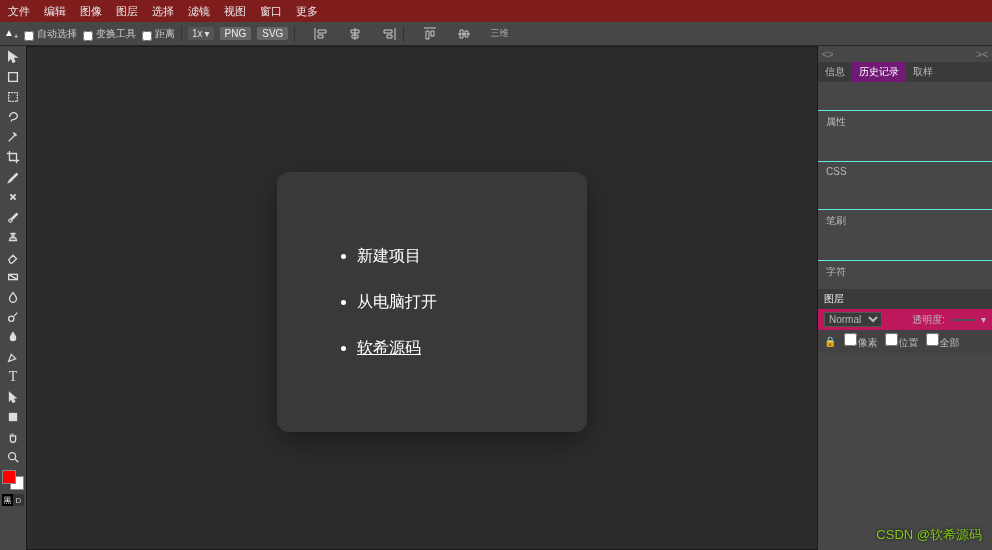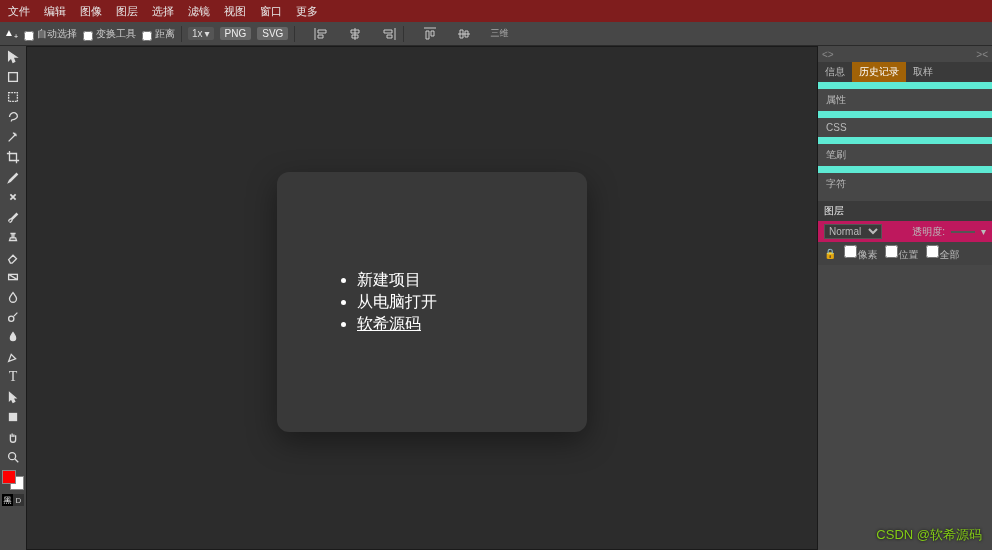--- a/index.html
+++ b/index.html
@@ -31,31 +31,31 @@
   .bg { position: absolute; width: 14px; height: 14px; background: #fff; border: 1px solid #888; right: 0; bottom: 0; }
   .bw-row { display: flex; width: 22px; height: 12px; margin-top: 2px; }
   .bw-row div { flex: 1; font-size: 8px; display: flex; align-items: center; justify-content: center; }
   .bw-b { background: #000; color: #fff; }
   .bw-d { background: #333; color: #ccc; }
   
   
   .canvas { flex: 1; background: #2c2c2c; position: relative; border: 1px solid #1a1a1a; }
   .dialog { position: absolute; left: 250px; top: 125px; width: 310px; height: 260px; background: #393939; border-radius: 12px; box-shadow: 0 10px 30px rgba(0,0,0,0.4); display: flex; flex-direction: column; justify-content: center; padding-left: 60px; }
   .dialog ul { list-style: disc; padding-left: 20px; }
-  .dialog li { font-size: 16px; color: #fff; margin: 1px 0; cursor: pointer; }
+  .dialog li { font-size: 16px; color: #fff; margin: 25px 0; cursor: pointer; }
   .dialog li.link { text-decoration: underline; }
   
   
   .rpanels { width: 174px; background: #474747; display: flex; flex-direction: column; font-size: 10px; color: #bbb; }
   .rpanels .topstrip { height: 16px; display: flex; justify-content: space-between; align-items: center; padding: 0 4px; color: #888; }
   .rpanels .tabs { height: 20px; display: flex; align-items: center; background: #3a3a3a; }
   .rpanels .tabs span { padding: 3px 7px; cursor: pointer; }
-  .rpanels .tabs span.active { background: #a16207; color: #fff; }
+  .rpanels .tabs span.active { background: #701a75; color: #fff; }
   .rpanels .stack { display: flex; flex-direction: column; }
-  .rpanels .stack span { padding: 4px 8px; border-top: 7px solid #5eead4; cursor: pointer; }
+  .rpanels .stack span { padding: 4px 8px; border-top: 1px solid #5eead4; cursor: pointer; margin-top: 28px; }
   .rpanels .layers-head { background: #3a3a3a; padding: 3px 6px; color: #eee; margin-top: 6px; }
   .rpanels .layers-ops { display: flex; align-items: center; gap: 6px; padding: 3px 6px; background: #be185d; }
   .rpanels select { background: #3a3a3a; color: #bbb; border: 1px solid #555; font-size: 10px; width: 58px; }
   .rpanels .opa-label { flex: 1; text-align: right; }
   .rpanels .opa-val { width: 24px; background: #3a3a3a; border: 1px solid #555; text-align: center; }
   .rpanels .locks { display: flex; align-items: center; gap: 8px; padding: 3px 6px; background: #424242; }
   .rpanels .layers-body { flex: 1; background: #474747; }
   
   
   .watermark { position: absolute; right: 10px; bottom: 6px; font-size: 13px; color: #84cc16; text-shadow: 0 0 3px #000; }

